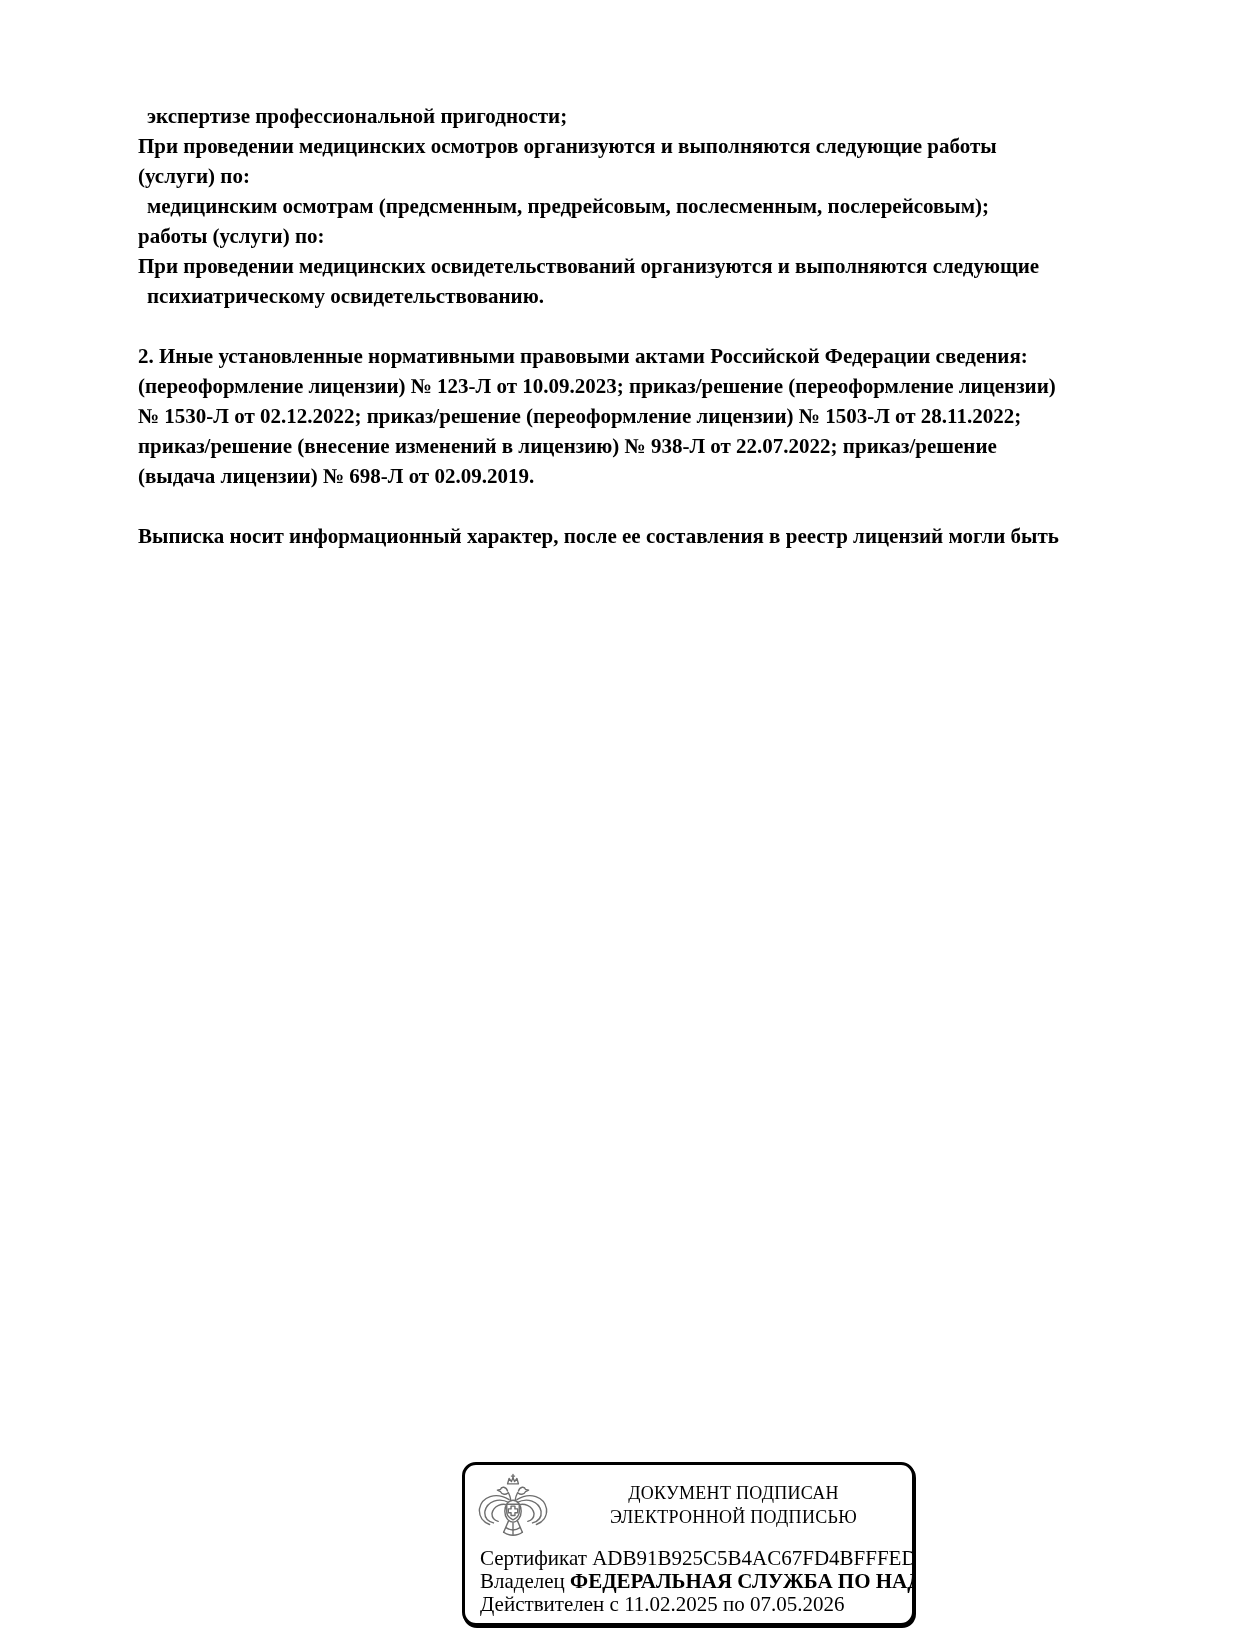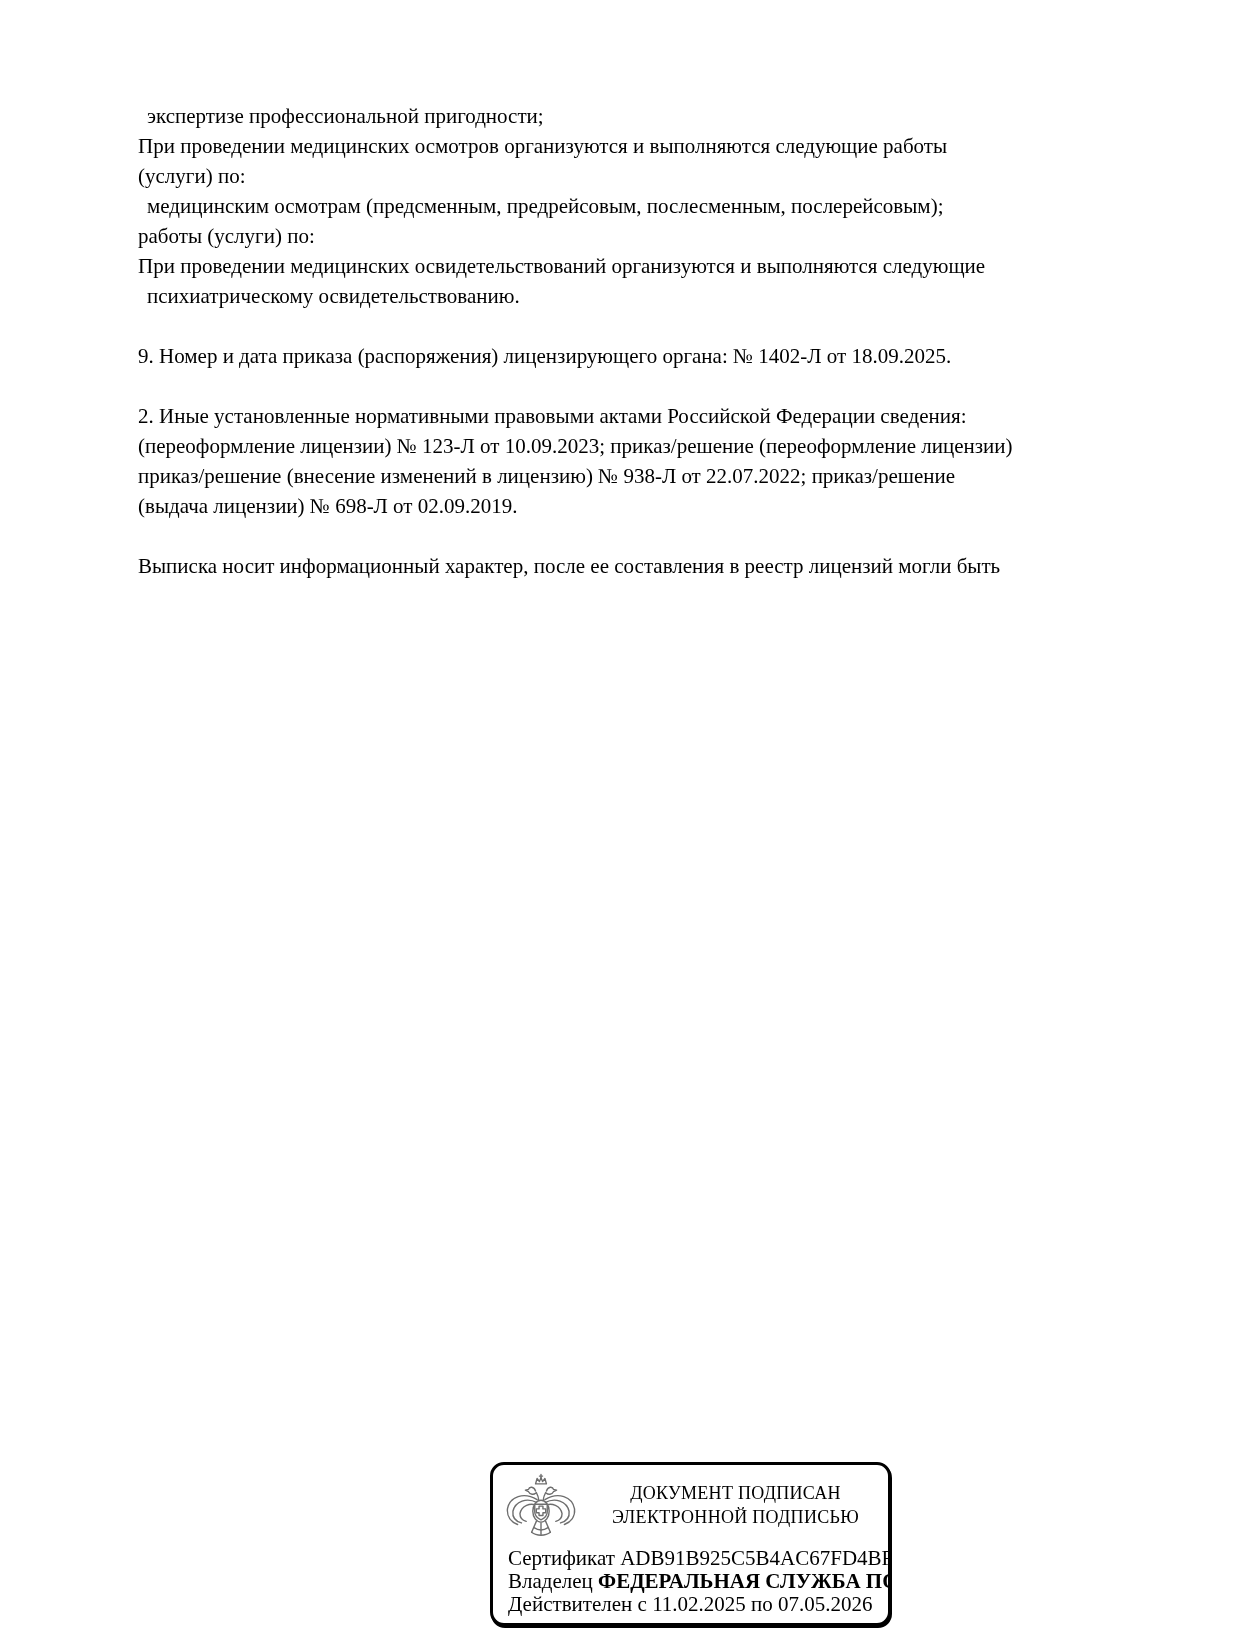--- a/index.html
+++ b/index.html
@@ -16,37 +16,36 @@
     color: #000000;
   }
   .doc-body {
     position: absolute;
     left: 138px;
     top: 101px;
     width: 1002px;
     font-size: 21px;
     line-height: 30px;
   }
-  .para { margin: 0 0 30px 0; }
+  .para { margin: 0 0 30px 0; font-weight: bold; }
   .line { white-space: pre; }
   .line.indent { padding-left: 9px; }
 
   .sig-box {
     position: absolute;
     left: 462px;
     top: 1462px;
-    width: 401px;
+    width: 453px;
     height: 164px;
     box-sizing: border-box;
     border: 3px solid #000;
     border-radius: 14px;
     background: #fff;
     box-shadow: 1px 2px 0 #000;
     overflow: hidden;
-    margin-left: 28px;
   }
   .emblem {
     position: absolute;
     left: 9px;
     top: 8px;
     width: 78px;
     height: 78px;
   }
   .sig-title {
     position: absolute;
@@ -79,25 +78,23 @@
     <div class="para">
       <div class="line indent">экспертизе профессиональной пригодности;</div>
       <div class="line">При проведении медицинских осмотров организуются и выполняются следующие работы</div>
       <div class="line">(услуги) по:</div>
       <div class="line indent">медицинским осмотрам (предсменным, предрейсовым, послесменным, послерейсовым);</div>
       <div class="line">работы (услуги) по:</div>
       <div class="line">При проведении медицинских освидетельствований организуются и выполняются следующие</div>
       <div class="line indent">психиатрическому освидетельствованию.</div>
     </div>
     <div class="para">
-      <div class="line">9. Номер и дата приказа (распоряжения) лицензирующего органа: № 1402-Л от 18.09.2025.</div>
-    </div>
-    <div class="para">
       <div class="line">2. Иные установленные нормативными правовыми актами Российской Федерации сведения:</div>
       <div class="line">(переоформление лицензии) № 123-Л от 10.09.2023; приказ/решение (переоформление лицензии)</div>
+      <div class="line">№ 1530-Л от 02.12.2022; приказ/решение (переоформление лицензии) № 1503-Л от 28.11.2022;</div>
       <div class="line">приказ/решение (внесение изменений в лицензию) № 938-Л от 22.07.2022; приказ/решение</div>
       <div class="line">(выдача лицензии) № 698-Л от 02.09.2019.</div>
     </div>
     <div class="para">
       <div class="line">Выписка носит информационный характер, после ее составления в реестр лицензий могли быть</div>
     </div>
   </div>
 
 <div class="sig-box">
   <svg class="emblem" viewBox="0 0 100 100" aria-hidden="true">

